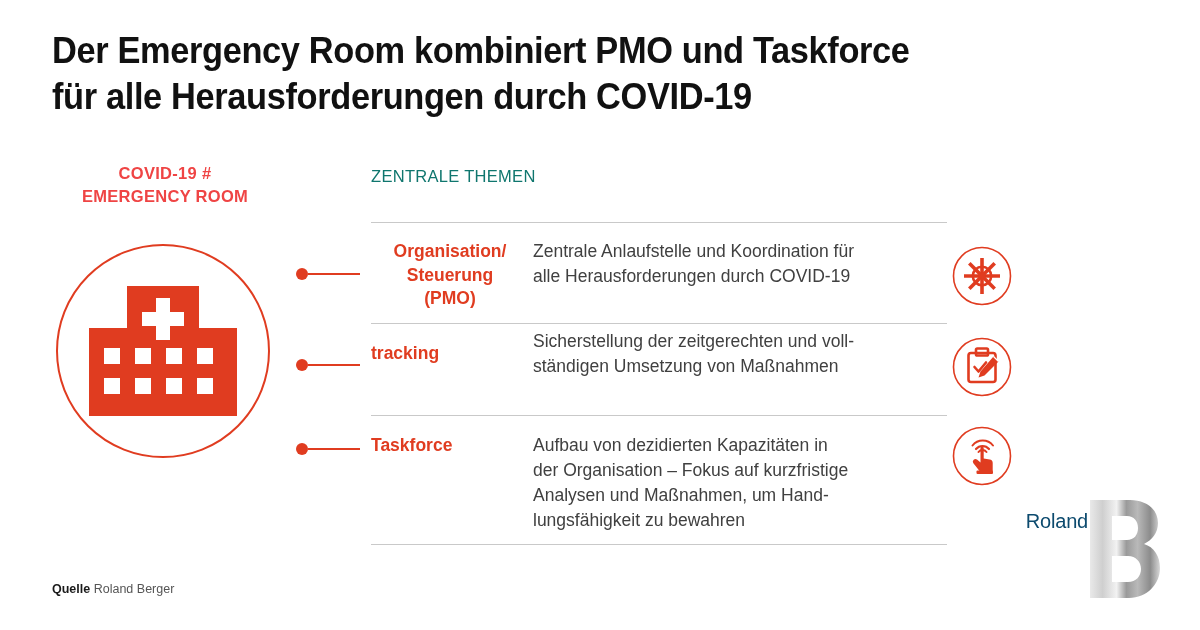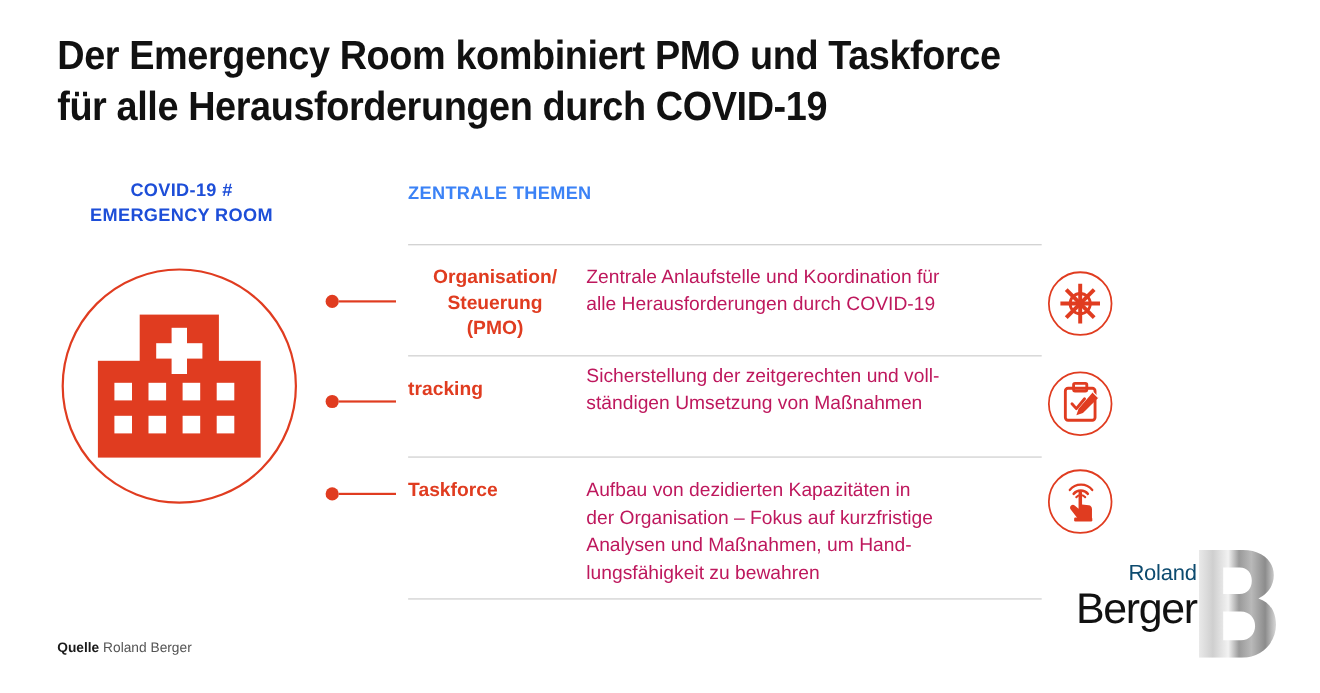--- a/index.html
+++ b/index.html
@@ -41,21 +41,21 @@
     left: 40px;
     top: 162px;
     width: 250px;
     text-align: center;
   }
   .left-label-line {
     font-size: 16.5px;
     font-weight: bold;
     letter-spacing: 0.3px;
     line-height: 23px;
-    color: #1d4ed8;
+    color: #ef4444;
   }
 
   
   #hero-circle {
     position: absolute;
     left: 56px;
     top: 244px;
     width: 214px;
     height: 214px;
     border: 2px solid #E03C20;
@@ -69,23 +69,23 @@
     width: 214px;
     height: 214px;
   }
 
   
   #themes-header {
     position: absolute;
     left: 371px;
     top: 167px;
     font-size: 16.5px;
-    font-weight: bold;
+    font-weight: normal;
     letter-spacing: 0.3px;
-    color: #3b82f6;
+    color: #0f766e;
   }
 
   
   #rows {
     position: absolute;
     left: 0;
     top: 222px;
     width: 1200px;
   }
   .divider {
@@ -131,21 +131,21 @@
     font-weight: bold;
     line-height: 23.5px;
     color: #E03C20;
   }
   .row-desc {
     position: absolute;
     left: 533px;
     width: 420px;
     font-size: 17.5px;
     line-height: 25px;
-    color: #be185d;
+    color: #404040;
   }
   .row-icon {
     position: absolute;
     left: 952px;
     width: 60px;
     height: 60px;
   }
 
   
   #source {
@@ -325,21 +325,20 @@
 </div>
 
 <div id="source">
   <b>Quelle</b>
   <span>Roland Berger</span>
 </div>
 
 <div id="logo">
   <div id="logo-text">
     <div id="logo-roland">Roland</div>
-    <div id="logo-berger">Berger</div>
   </div>
   <svg id="logo-b" viewBox="0 0 72 98">
     <defs>
       <linearGradient id="bgrad" x1="0" y1="0" x2="1" y2="0">
         <stop offset="0%" stop-color="#e9e9e9"></stop>
         <stop offset="18%" stop-color="#cfcfcf"></stop>
         <stop offset="38%" stop-color="#f2f2f2"></stop>
         <stop offset="52%" stop-color="#9a9a9a"></stop>
         <stop offset="68%" stop-color="#b9b9b9"></stop>
         <stop offset="86%" stop-color="#8c8c8c"></stop>

